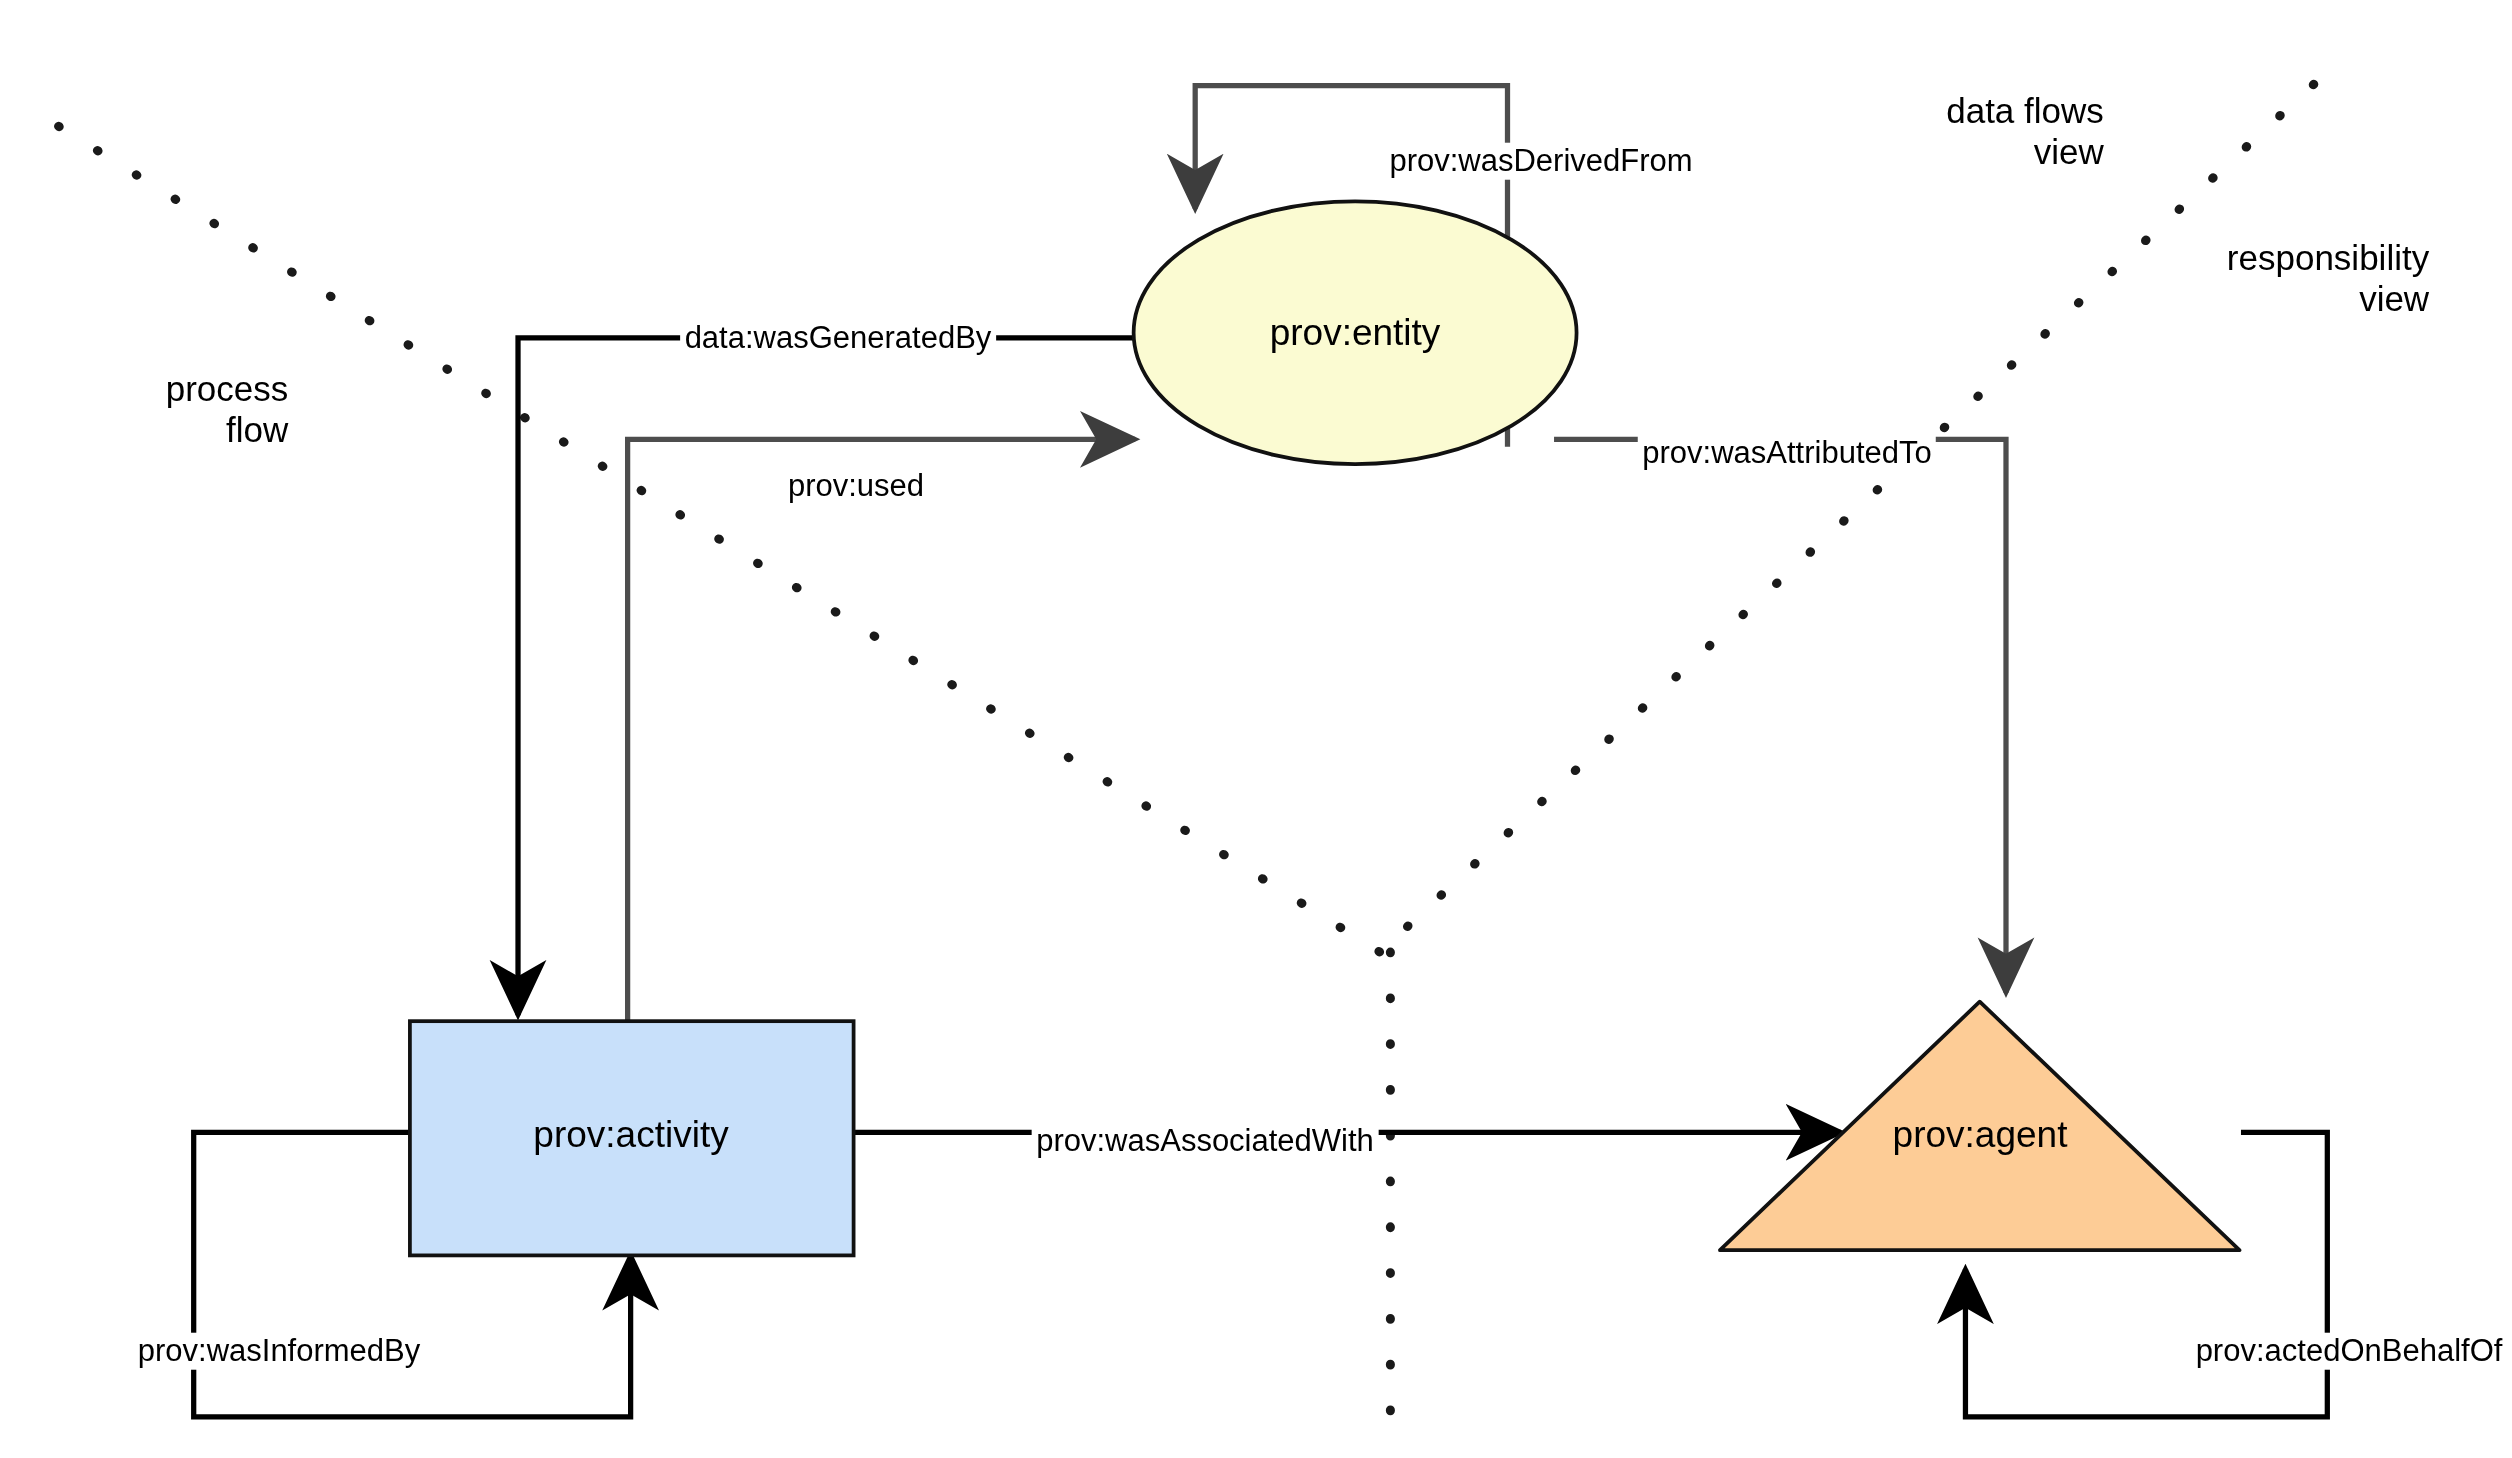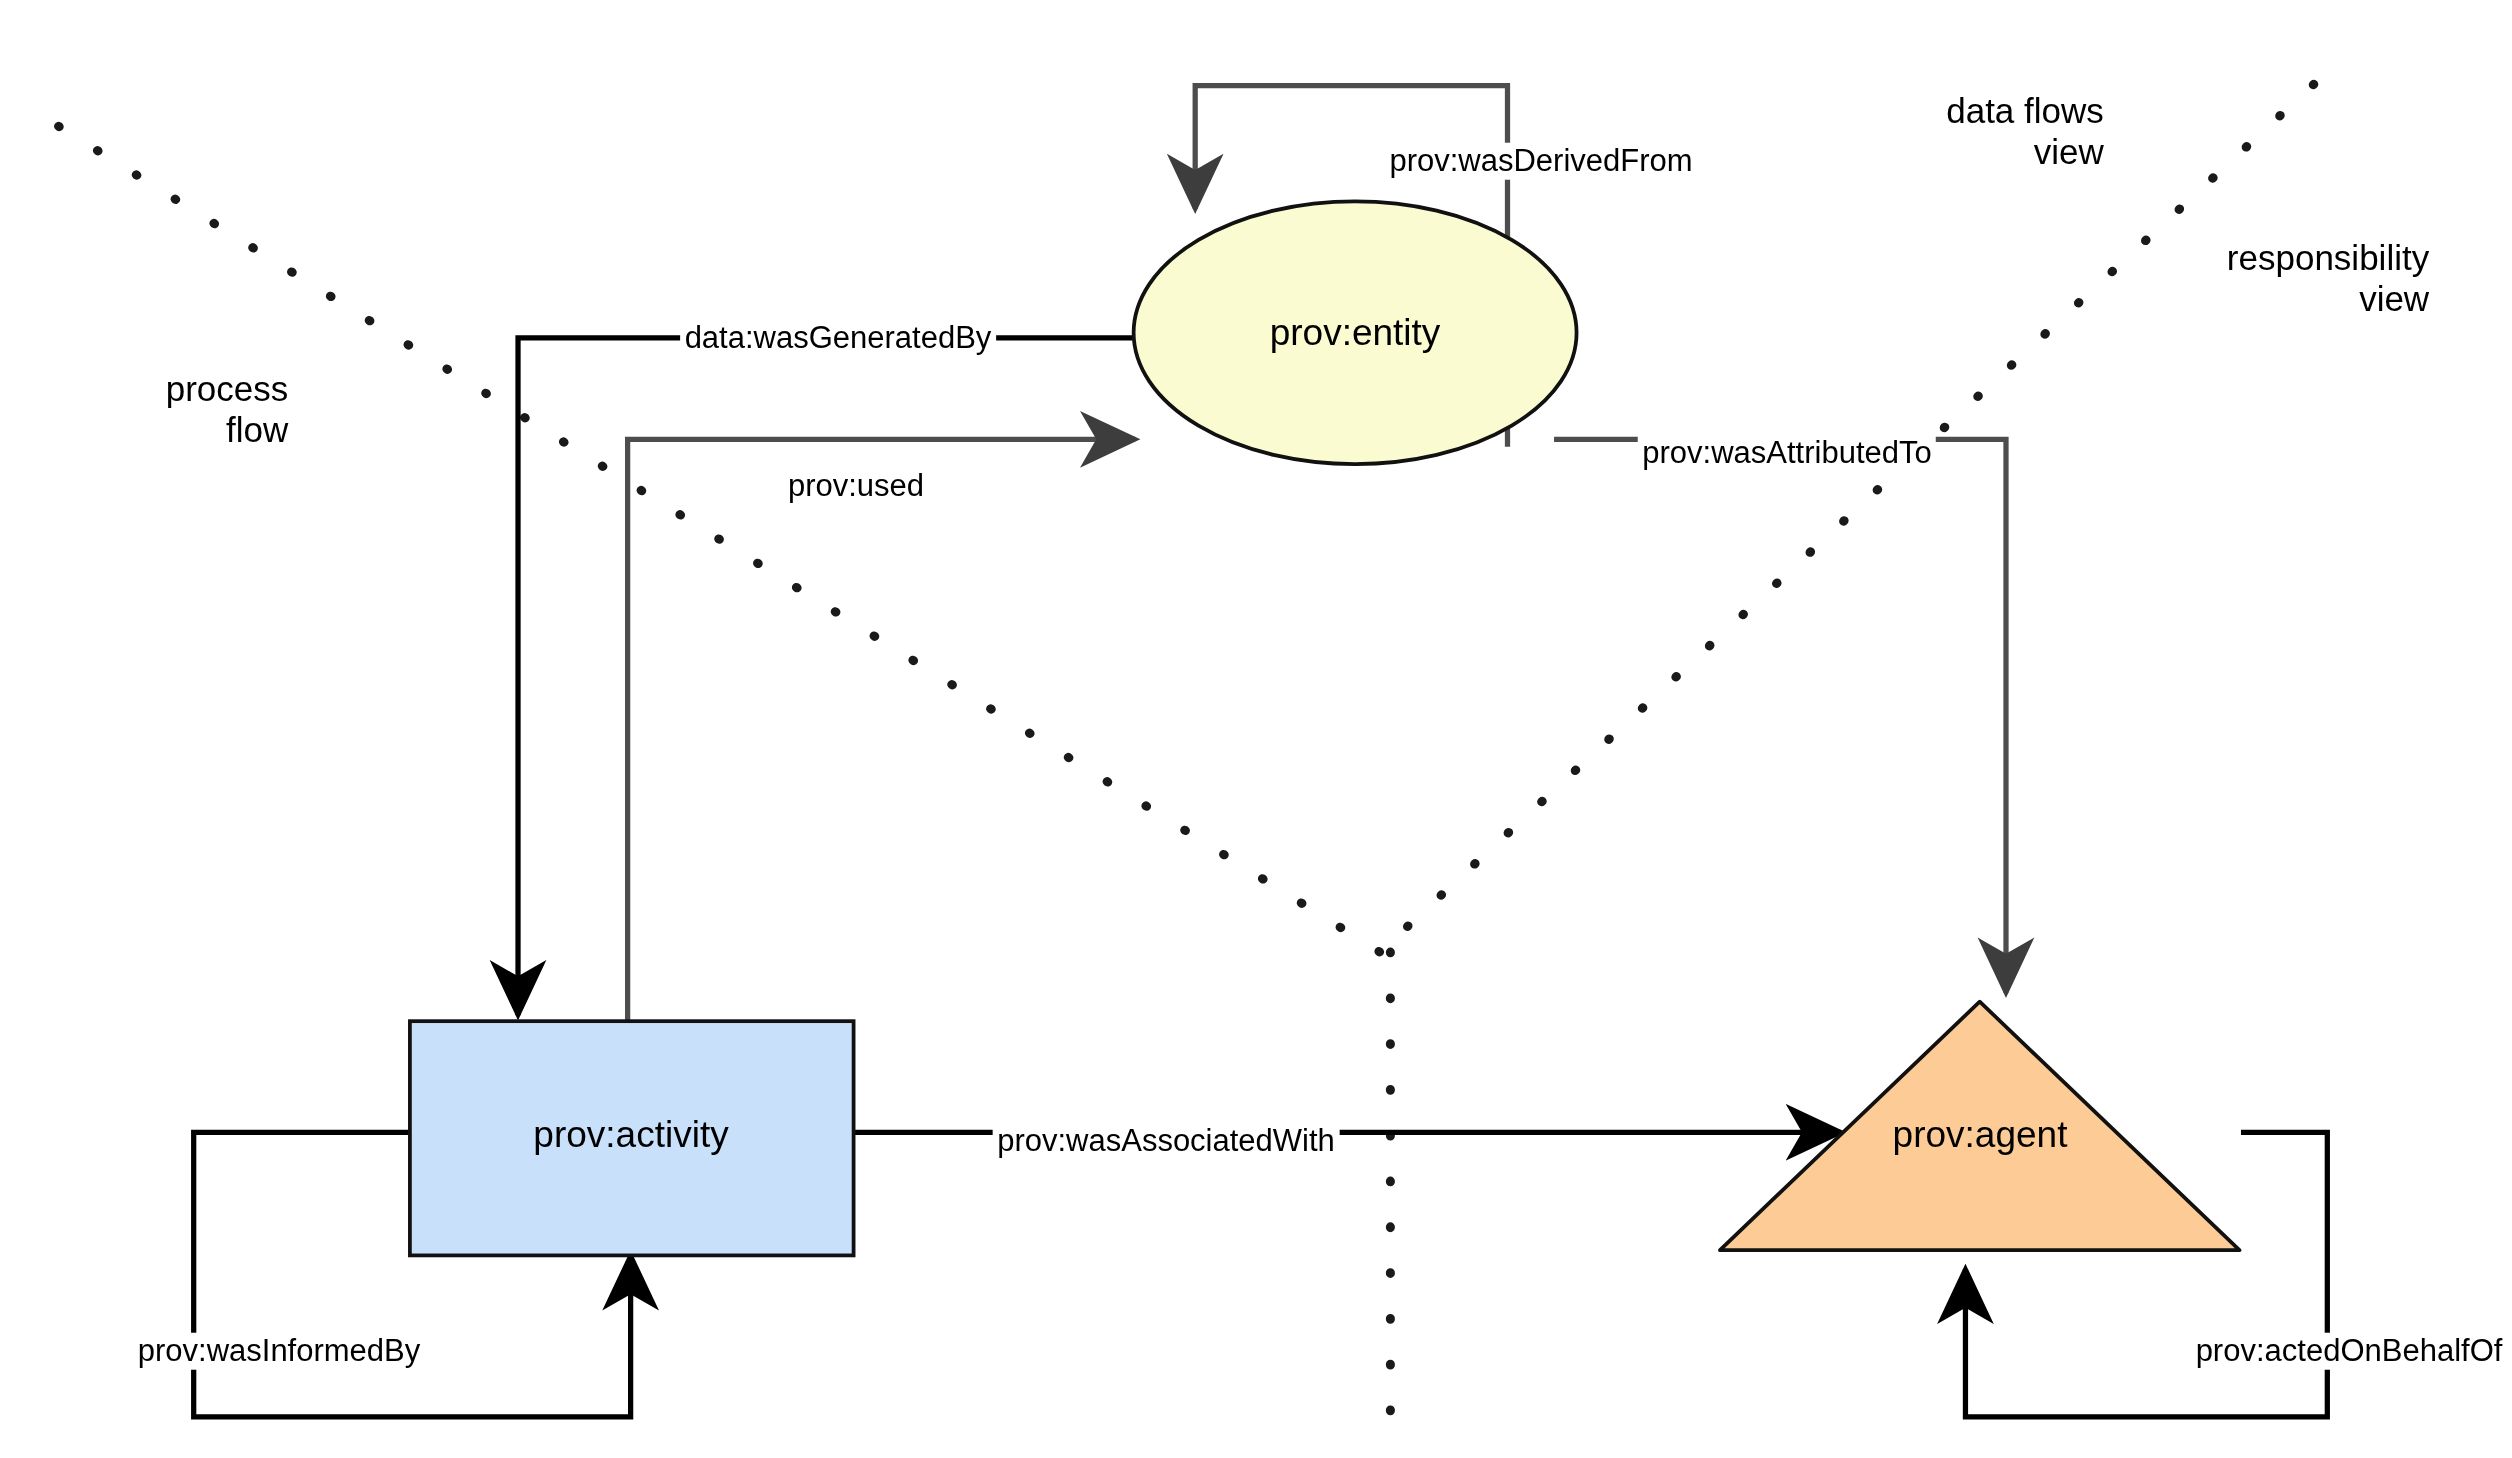--- a/index.html
+++ b/index.html
@@ -139,21 +139,21 @@
   <div class="lbl node-label" style="left:1980px; top:1135px; transform:translate(-50%,-50%);">prov:agent</div>
 
   <div class="lbl edge-label" style="left:1541px; top:161px; transform:translate(-50%,-50%);">prov:wasDerivedFrom</div>
 
   <div class="lbl edge-label" style="left:838px; top:338px; transform:translate(-50%,-50%);">data:wasGeneratedBy</div>
 
   <div class="lbl edge-label" style="left:856px; top:469px; transform:translate(-50%,-50%);margin-top:17px;">prov:used</div>
 
   <div class="lbl edge-label" style="left:1787px; top:453px; transform:translate(-50%,-50%);">prov:wasAttributedTo</div>
 
-  <div class="lbl edge-label" style="left:1166px; top:1141px; transform:translate(-50%,-50%);">prov:wasAssociatedWith</div>
+  <div class="lbl edge-label" style="left:1205px; top:1141px; transform:translate(-50%,-50%);">prov:wasAssociatedWith</div>
 
   <div class="lbl edge-label" style="left:279px; top:1351px; transform:translate(-50%,-50%);">prov:wasInformedBy</div>
 
   <div class="lbl edge-label" style="left:2349px; top:1351px; transform:translate(-50%,-50%);">prov:actedOnBehalfOf</div>
 
   <div class="lbl view-label" style="left:227px; top:368px; transform:translate(-50%,0);">
     <div>process</div>
     <div>flow</div>
   </div>
 

